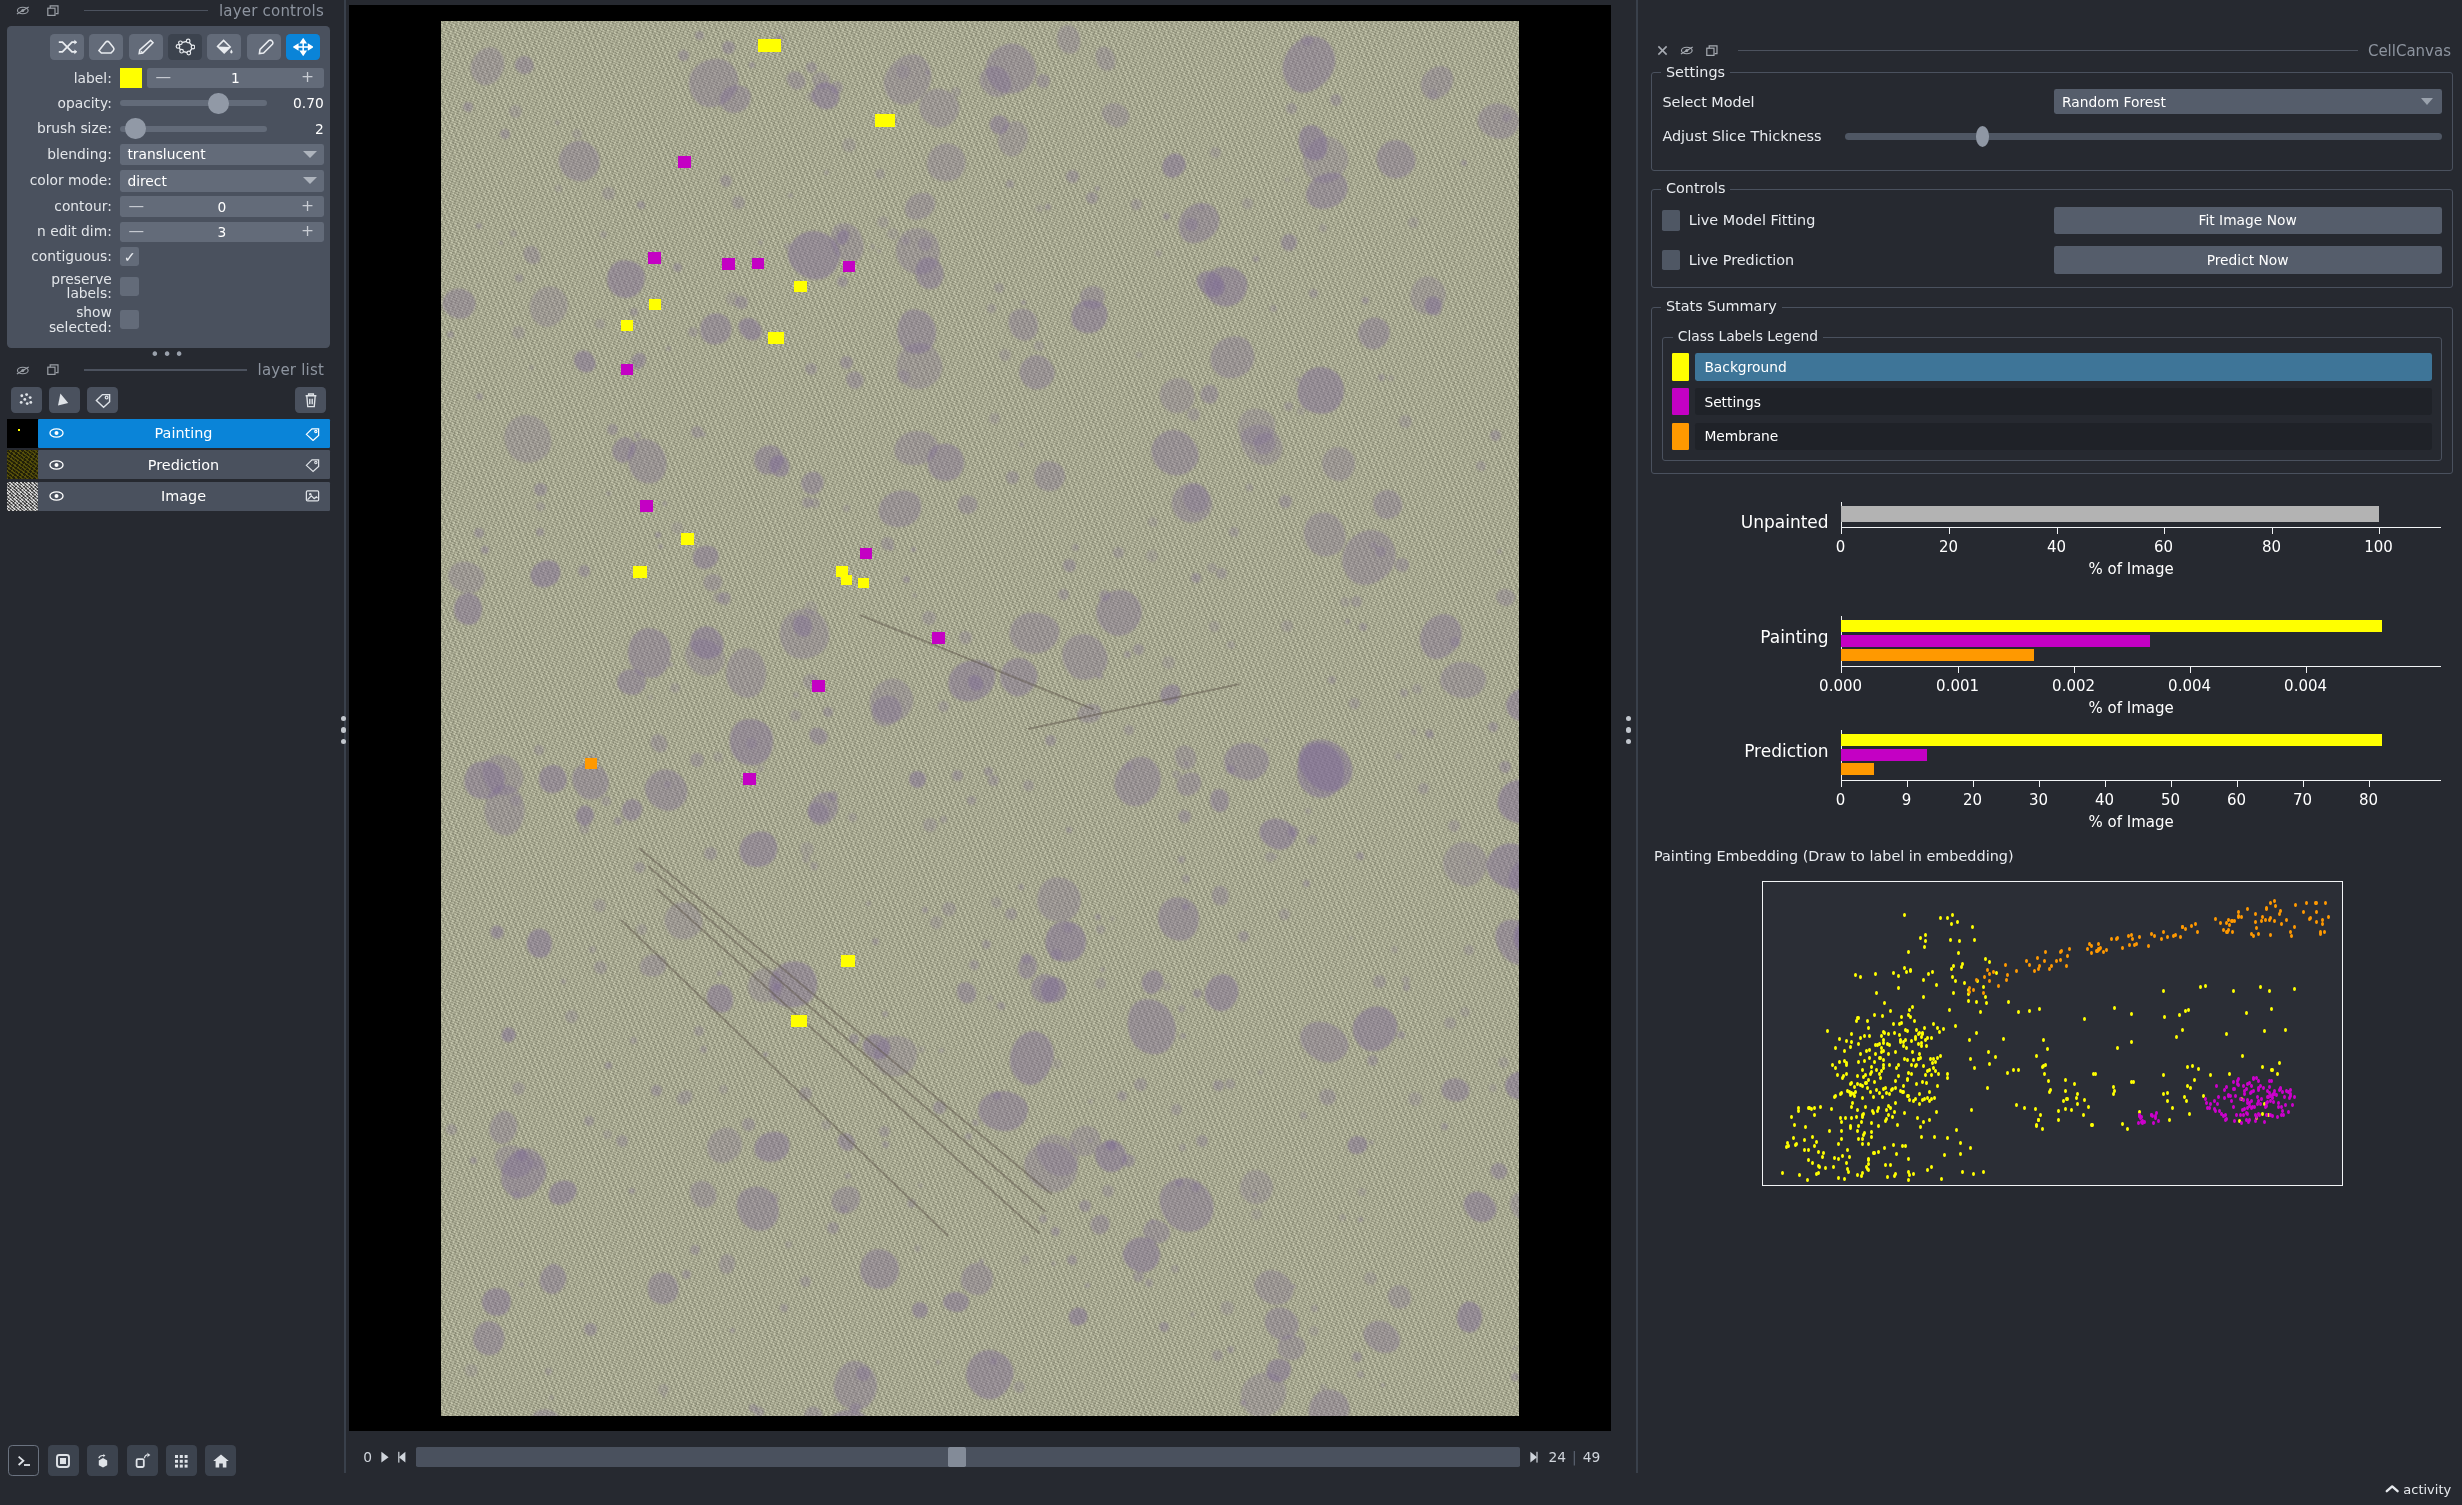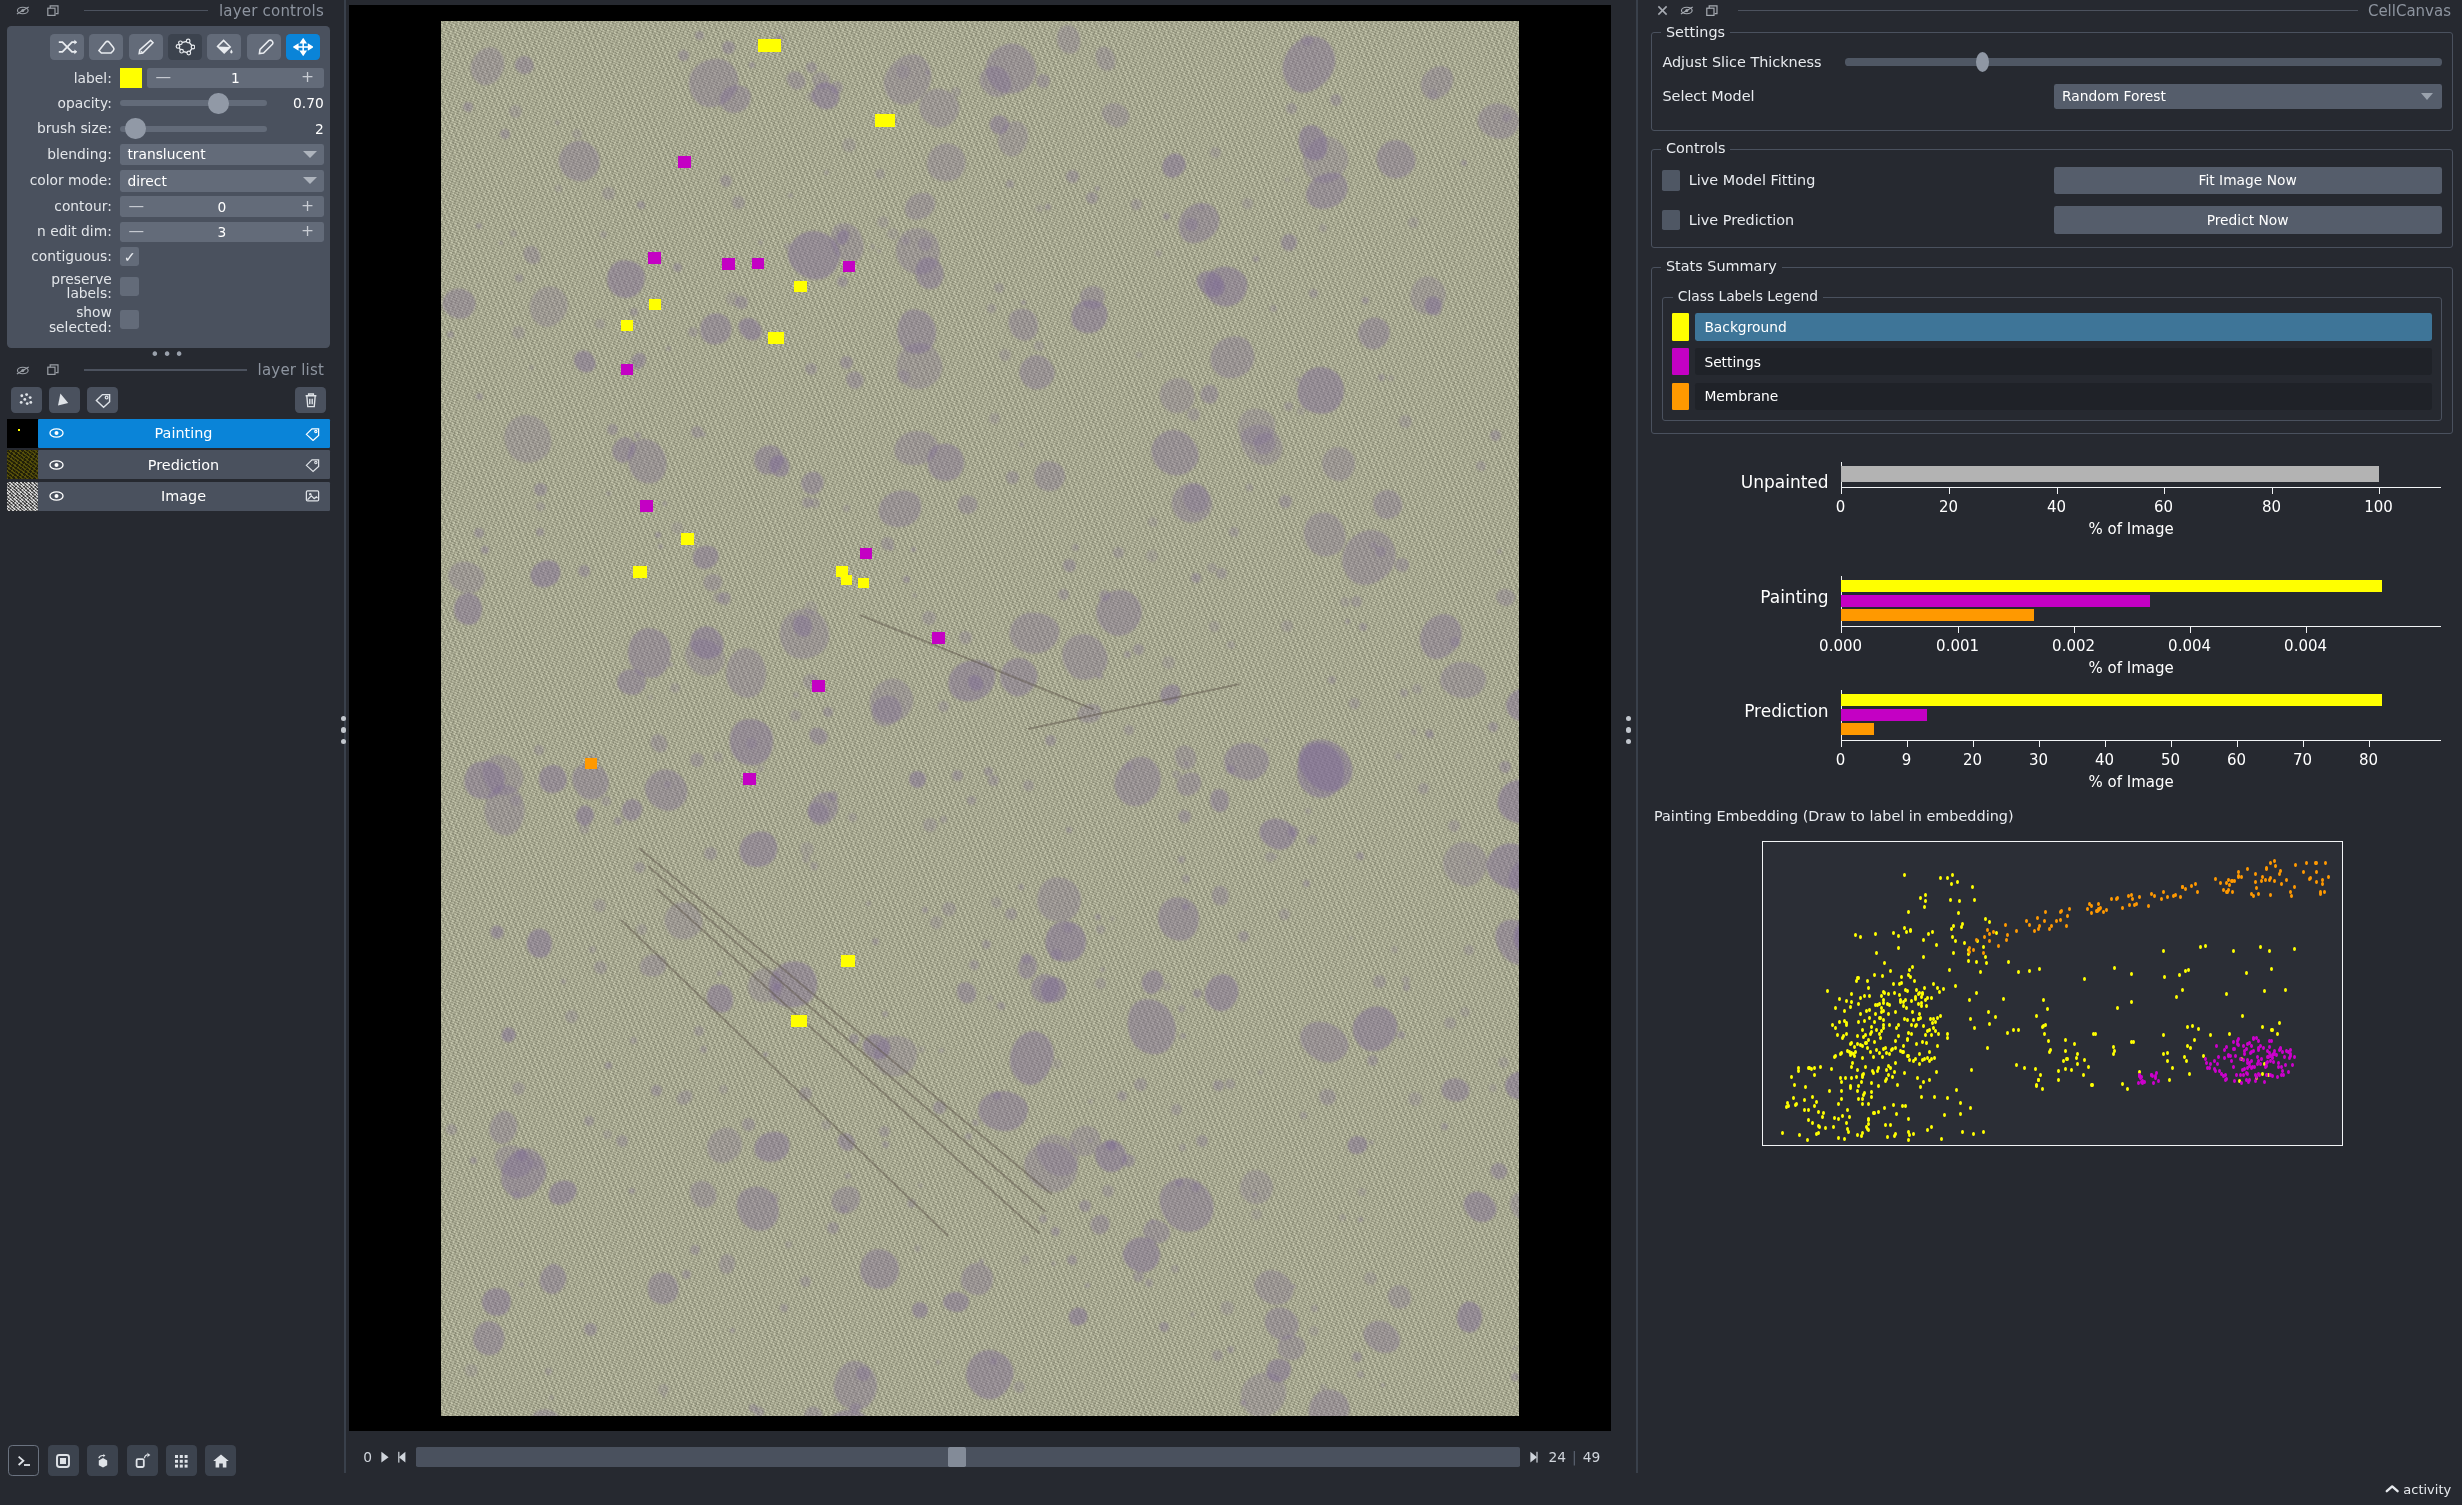--- a/index.html
+++ b/index.html
@@ -104,21 +104,21 @@
 
   
   .grip { position: absolute; width: 10.8px; display: flex; flex-direction: column; gap: 6px; align-items: center; }
   .grip i { width: 5.4px; height: 5.4px; border-radius: 50%; background: #c2c7ce; display: block; }
 
   
   .vline { position: absolute; width: 1.8px; background: #39404b; }
 
   
   .right-dock { position: absolute; left: 1641px; top: 0; width: 822px; height: 1473px; background: #262930; }
-  .rd-title { display: flex; align-items: center; height: 21.6px; padding: 0 12px; }
+  .rd-title { display: flex; align-items: center; height: 21.6px; padding: 0 12px; margin-top: 40px; }
   .rd-title .ric { width: 18px; height: 18px; display: flex; align-items: center; justify-content: center; margin-right: 7.2px; opacity: .8; }
   .rd-title .rline { flex: 1; height: 1.2px; background: #4c525e; margin: 0 9.6px; }
   .rd-title .rtitle { color: #8d949f; font-size: 15px; }
 
   .grp { position: relative; margin: 10.8px 9.6px 0 9.6px; border: 1.2px solid #4a515e; border-radius: 3px; padding: 15.6px 10.8px 12px 10.8px; }
   .grp > .legend { position: absolute; top: -9.6px; left: 9.6px; background: #262930; padding: 0 4.8px; color: #e8ebef; font-size: 14.4px; }
 
   .set-row { display: flex; align-items: center; min-height: 26px; margin-bottom: 8.4px; }
   .set-lab { color: #e8ebef; font-size: 14.4px; width: 174px; flex: none; }
   .set-field { flex: 1; display: flex; align-items: center; }
@@ -1208,34 +1208,34 @@
             <polyline points="7,7 7,3 20,3 20,16 16,16" fill="none" stroke="#c6cbd2" stroke-width="2"></polyline>
           </svg>
       </span>
       <span class="rline"></span>
       <span class="rtitle">CellCanvas</span>
     </div>
 
     <div class="grp">
       <span class="legend">Settings</span>
       <div class="set-row">
+        <span class="set-lab">Select Model</span>
+        <span class="set-field">
+          <span class="rcombo">
+            <span class="rv">Random Forest</span>
+            <span class="rarrow"></span>
+          </span>
+        </span>
+      </div>
+      <div class="set-row">
         <span class="set-lab">Adjust Slice Thickness</span>
         <span class="set-field">
           <span class="rslider">
             <span class="rtrack"></span>
             <span class="rknob" id="thick-knob" style="left: 131px;"></span>
-          </span>
-        </span>
-      </div>
-      <div class="set-row">
-        <span class="set-lab">Select Model</span>
-        <span class="set-field">
-          <span class="rcombo">
-            <span class="rv">Random Forest</span>
-            <span class="rarrow"></span>
           </span>
         </span>
       </div>
     </div>
 
     <div class="grp" style="margin-top:18px;">
       <span class="legend">Controls</span>
       <div class="ctrl-row">
         <span class="ccheck"></span>
         <span class="ctrl-lab">Live Model Fitting</span>

